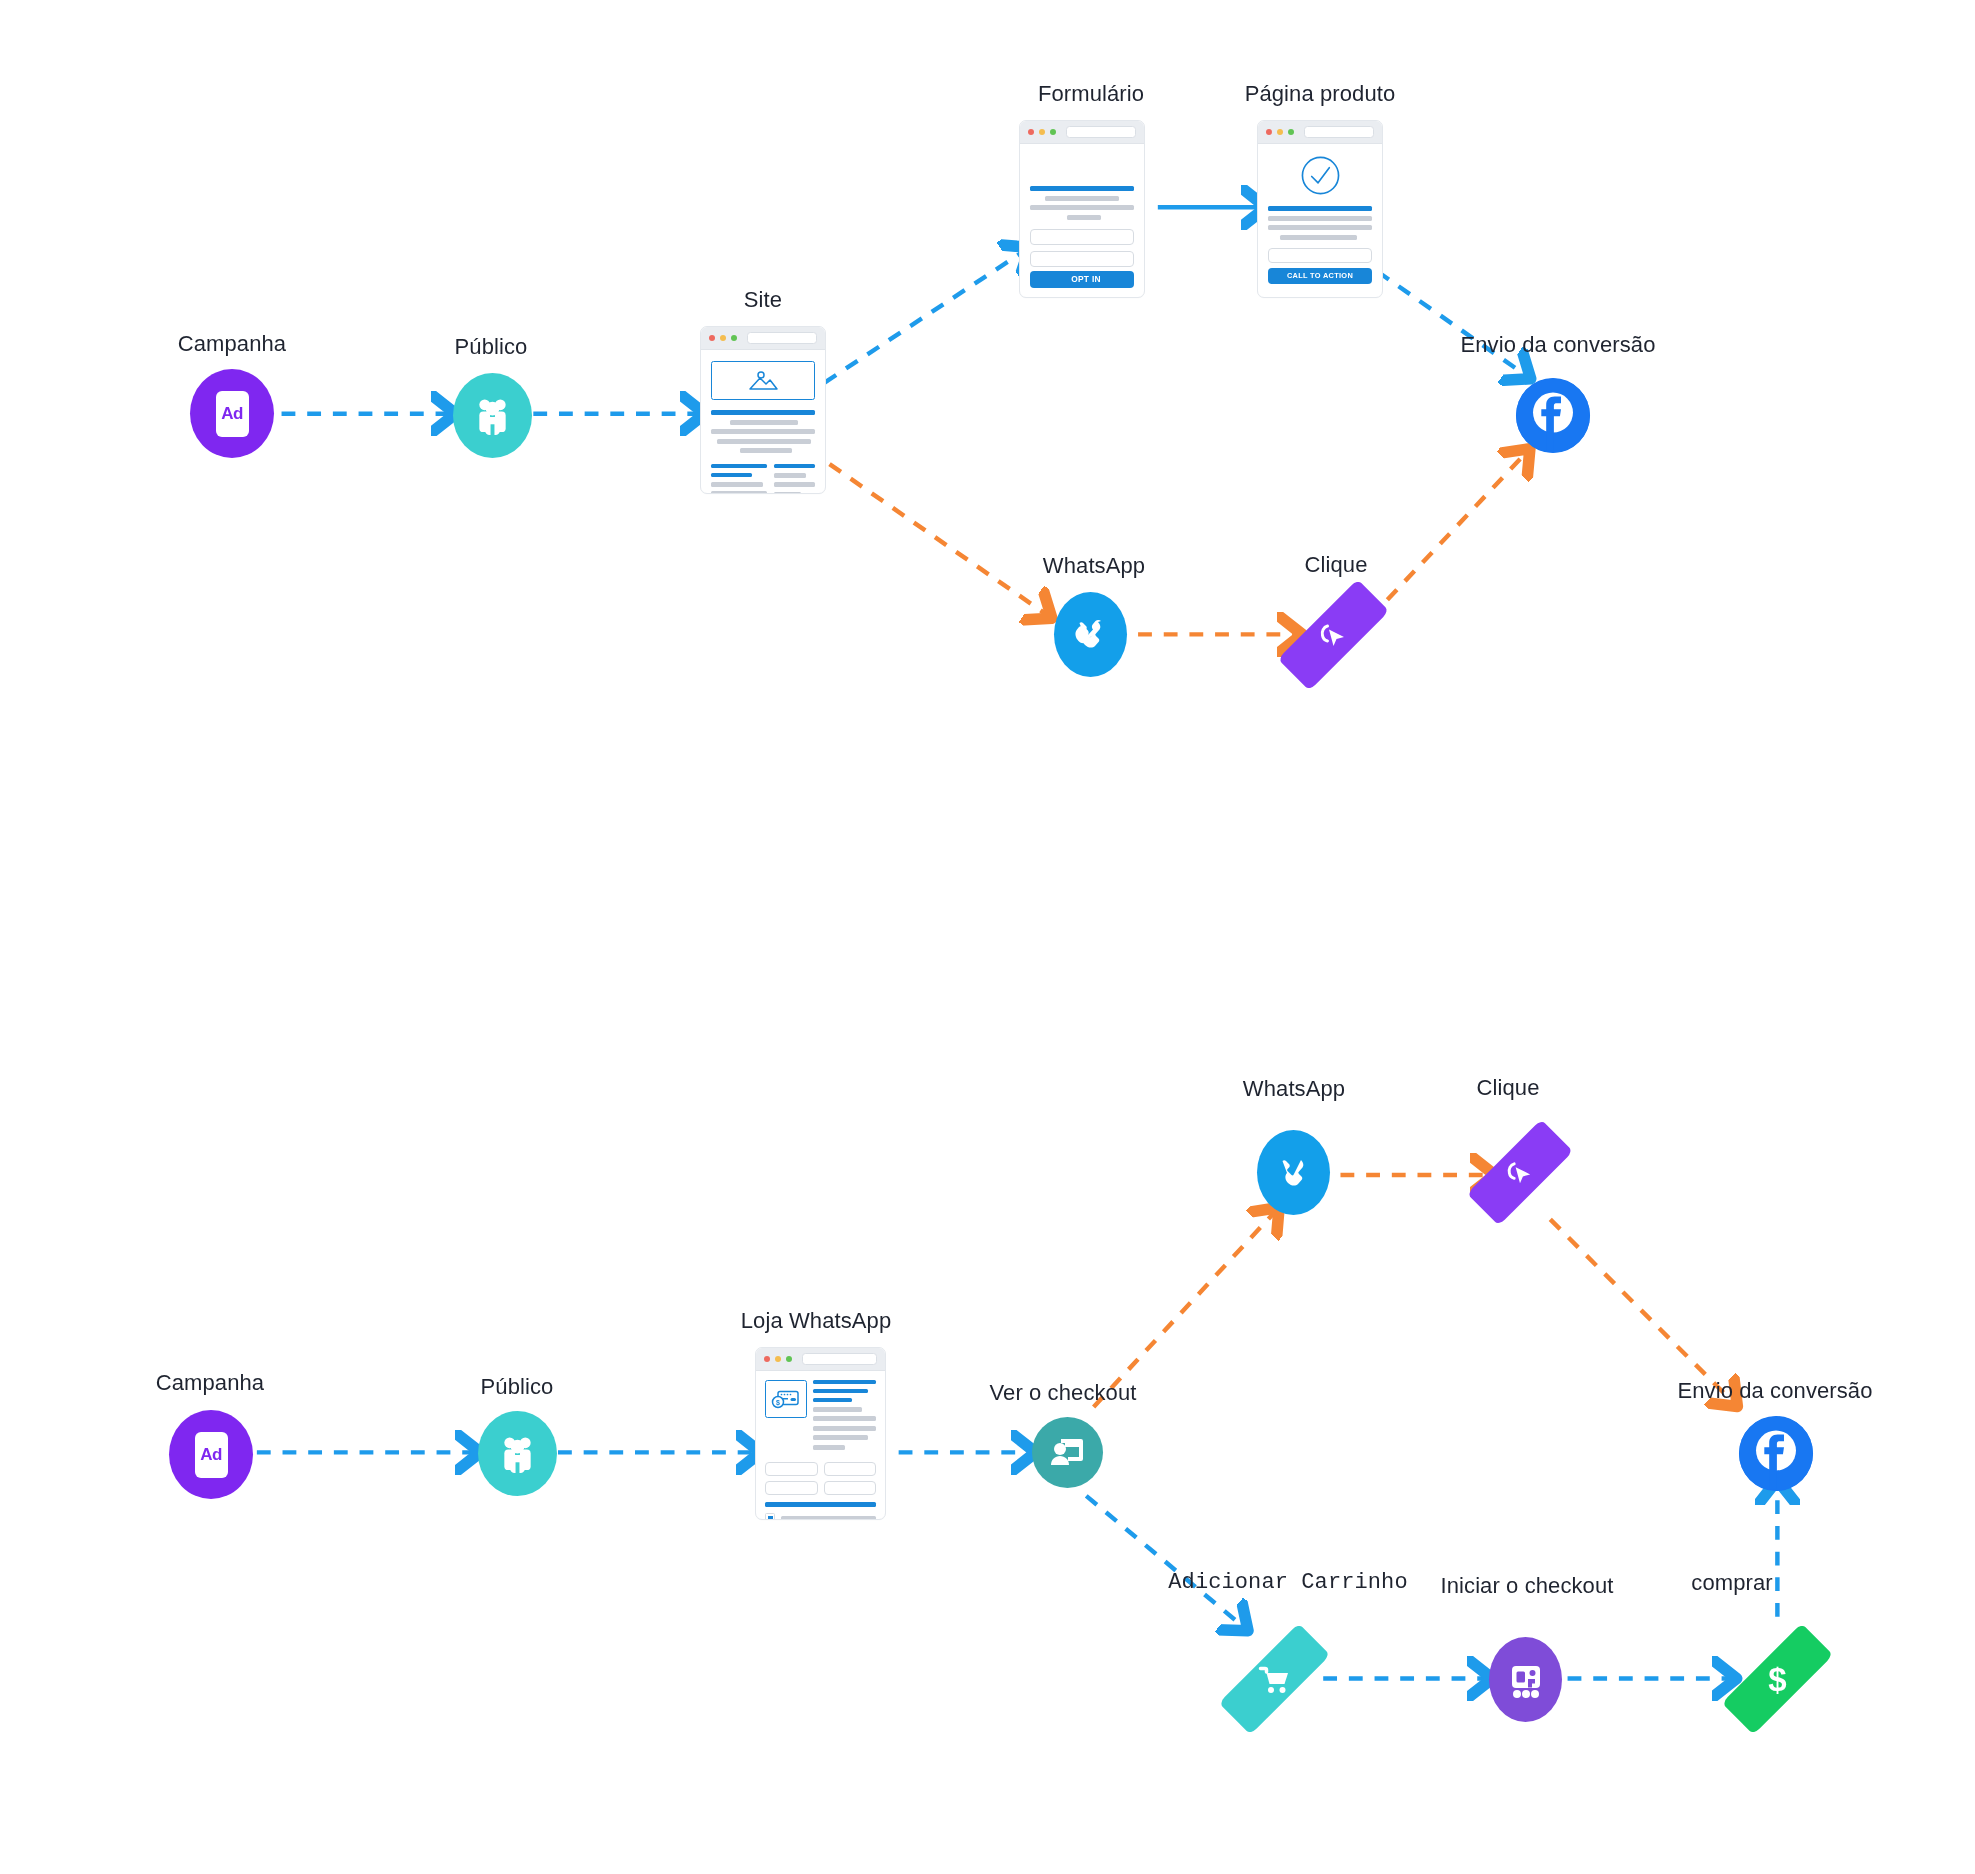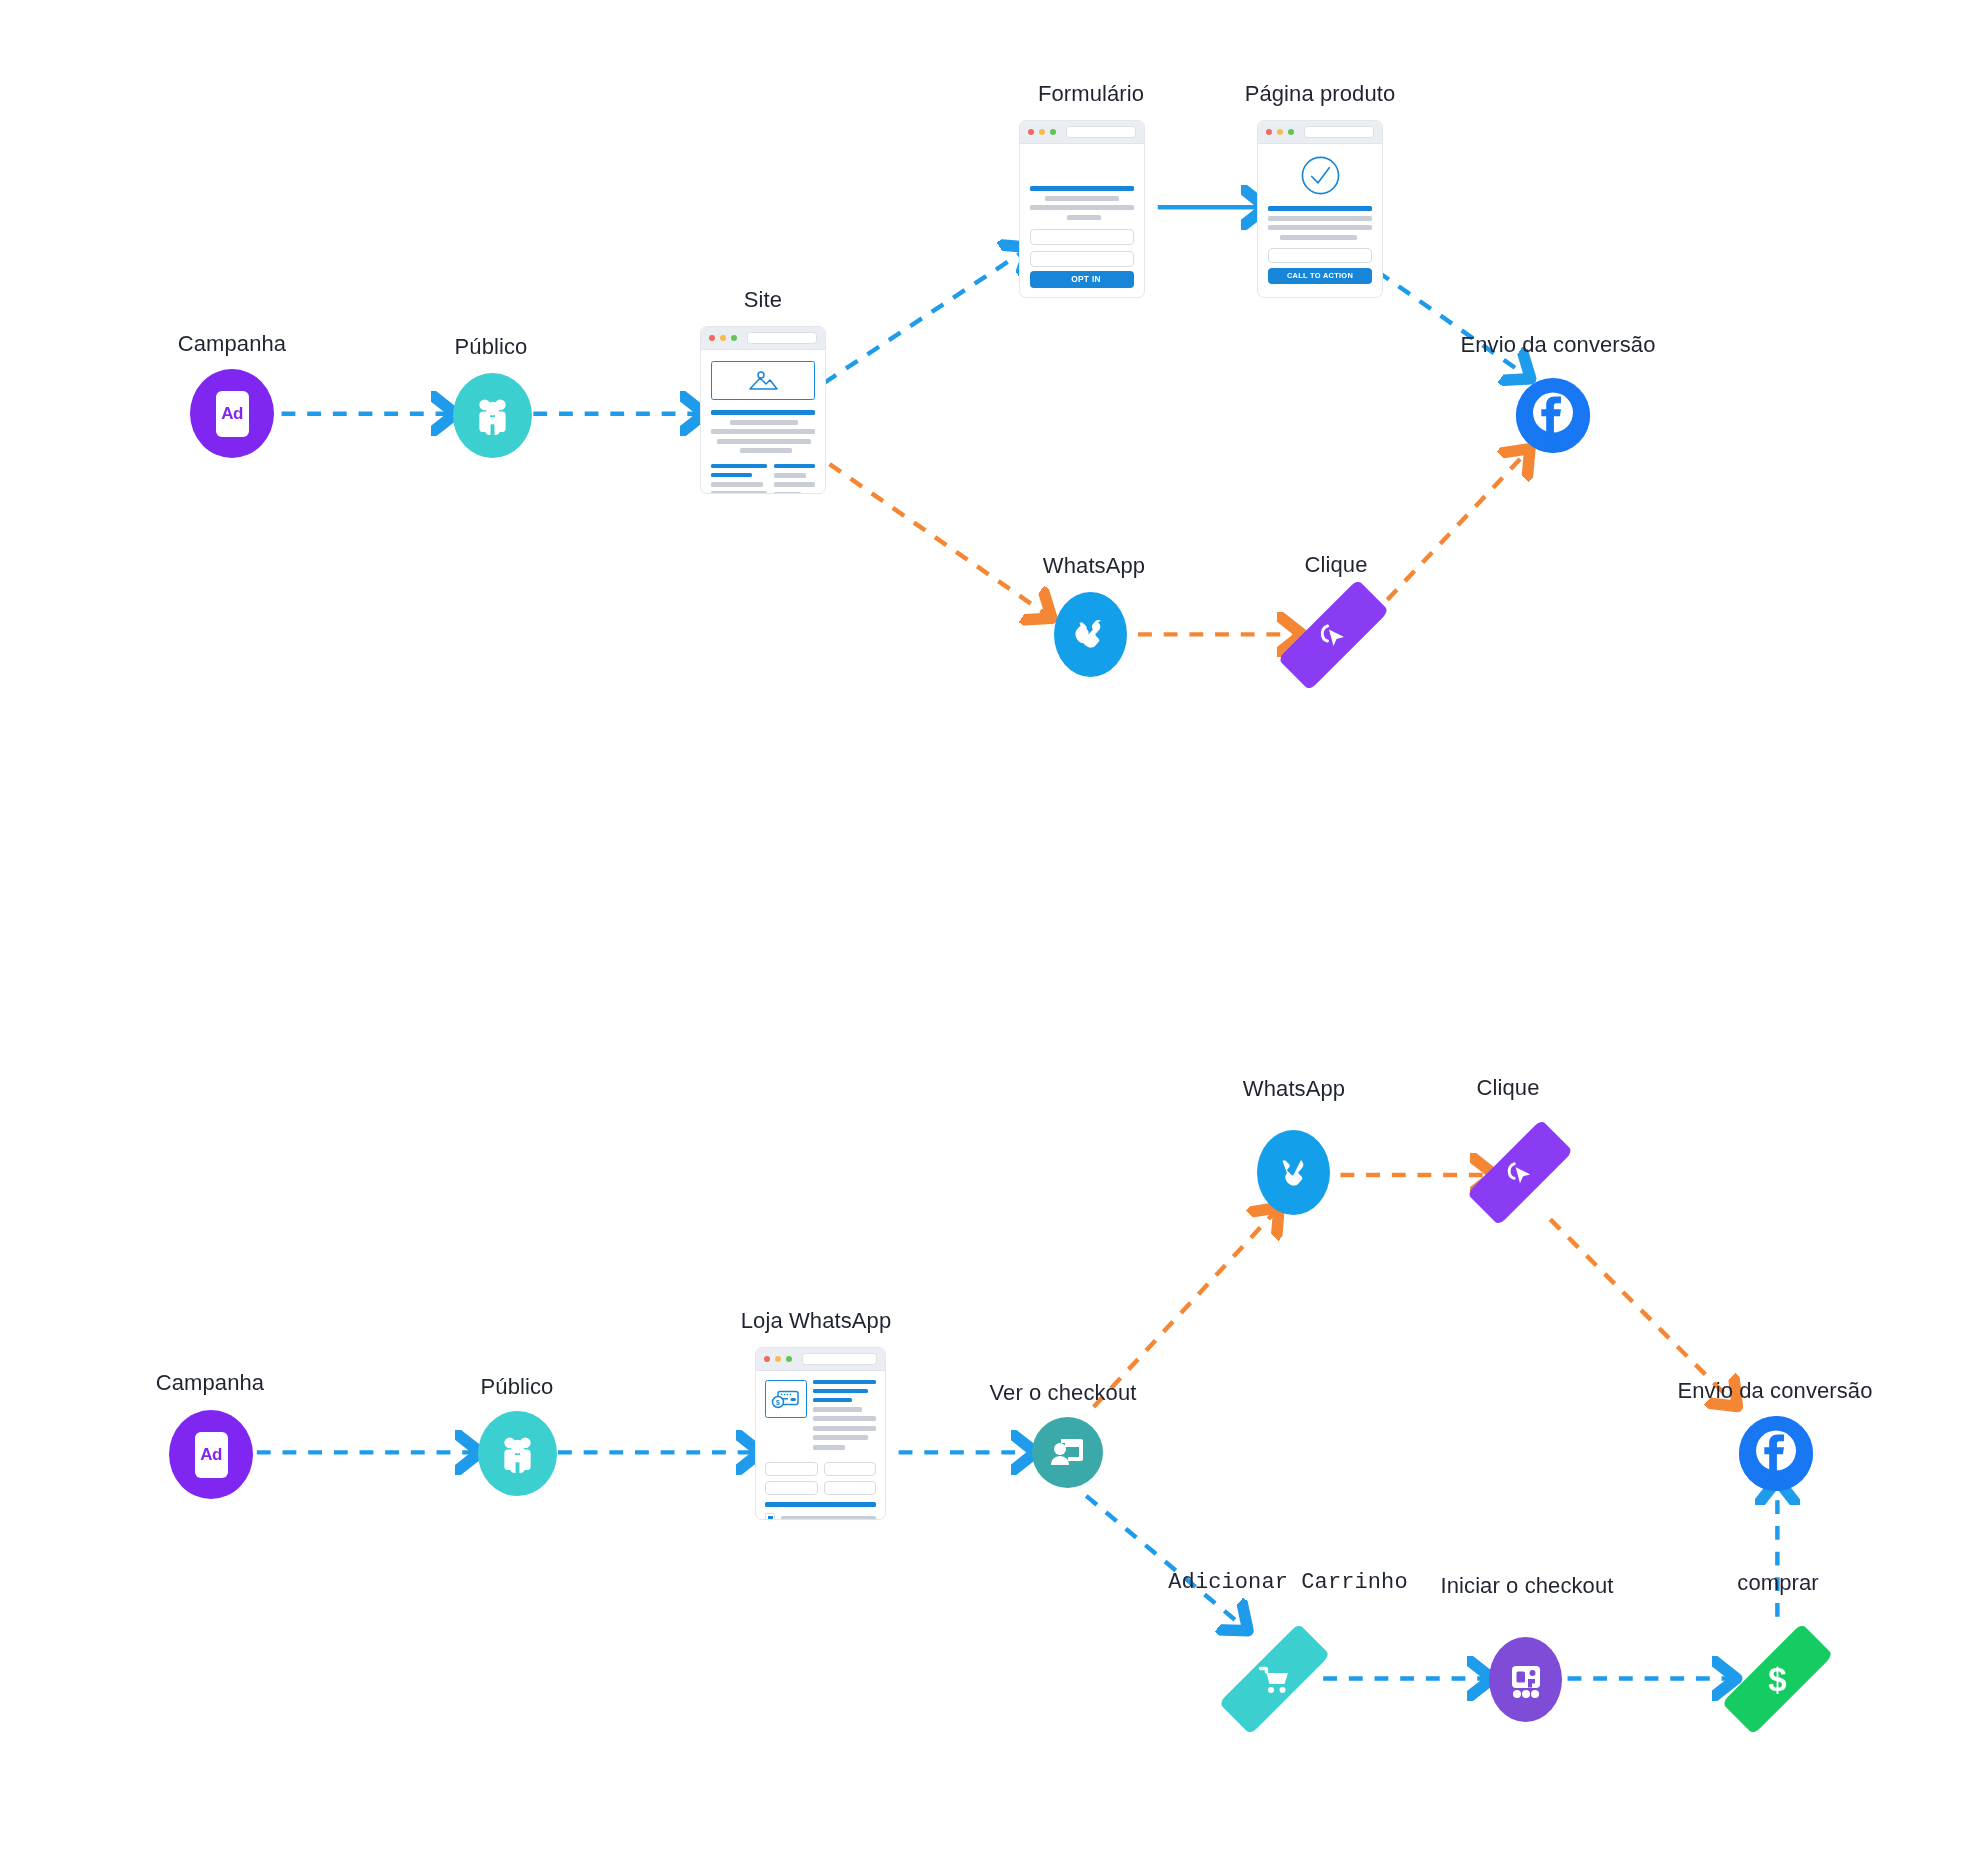--- a/index.html
+++ b/index.html
@@ -408,21 +408,21 @@
       <rect x="10" y="12" width="56" height="44" rx="8" fill="#fff"></rect>
       <rect x="19" y="23" width="17" height="22" rx="3" fill="#7F4CD8"></rect>
       <circle cx="51" cy="26" r="6" fill="#7F4CD8"></circle>
       <path d="M42 38 h14 v9 h-6 v8 h-8 z" fill="#7F4CD8"></path>
       <circle cx="20" cy="68" r="8" fill="#fff"></circle>
       <circle cx="38" cy="68" r="8" fill="#fff"></circle>
       <circle cx="56" cy="68" r="8" fill="#fff"></circle>
     </svg>
   </div>
 
-  <div class="node-label" style="left:1778px; top:1570px;">comprar</div>
+  <div class="node-label" style="left:1732px; top:1570px;">comprar</div>
   <div class="node diamond" style="left:1748px; top:1632px; width:59px; height:94px;">
     <div class="dia-bg" style="background:#15CC62;transform:rotate(45deg) scale(0.76,1.2);"></div>
     <span class="dia-ico" style="color:#fff;font-size:33px;font-weight:700;line-height:1;">$</span>
   </div>
 
   <div class="node-label" style="left:1775px; top:1378px;">Envio da conversão</div>
   <div class="node ellipse" style="left:1739px; top:1416px; width:74px; height:75px; background:#1877F2;">
     <svg width="74" height="75" viewBox="0 0 100 100">
       <circle cx="50" cy="50" r="50" fill="#1877F2"></circle>
       <circle cx="50" cy="46" r="27" fill="#fff"></circle>

